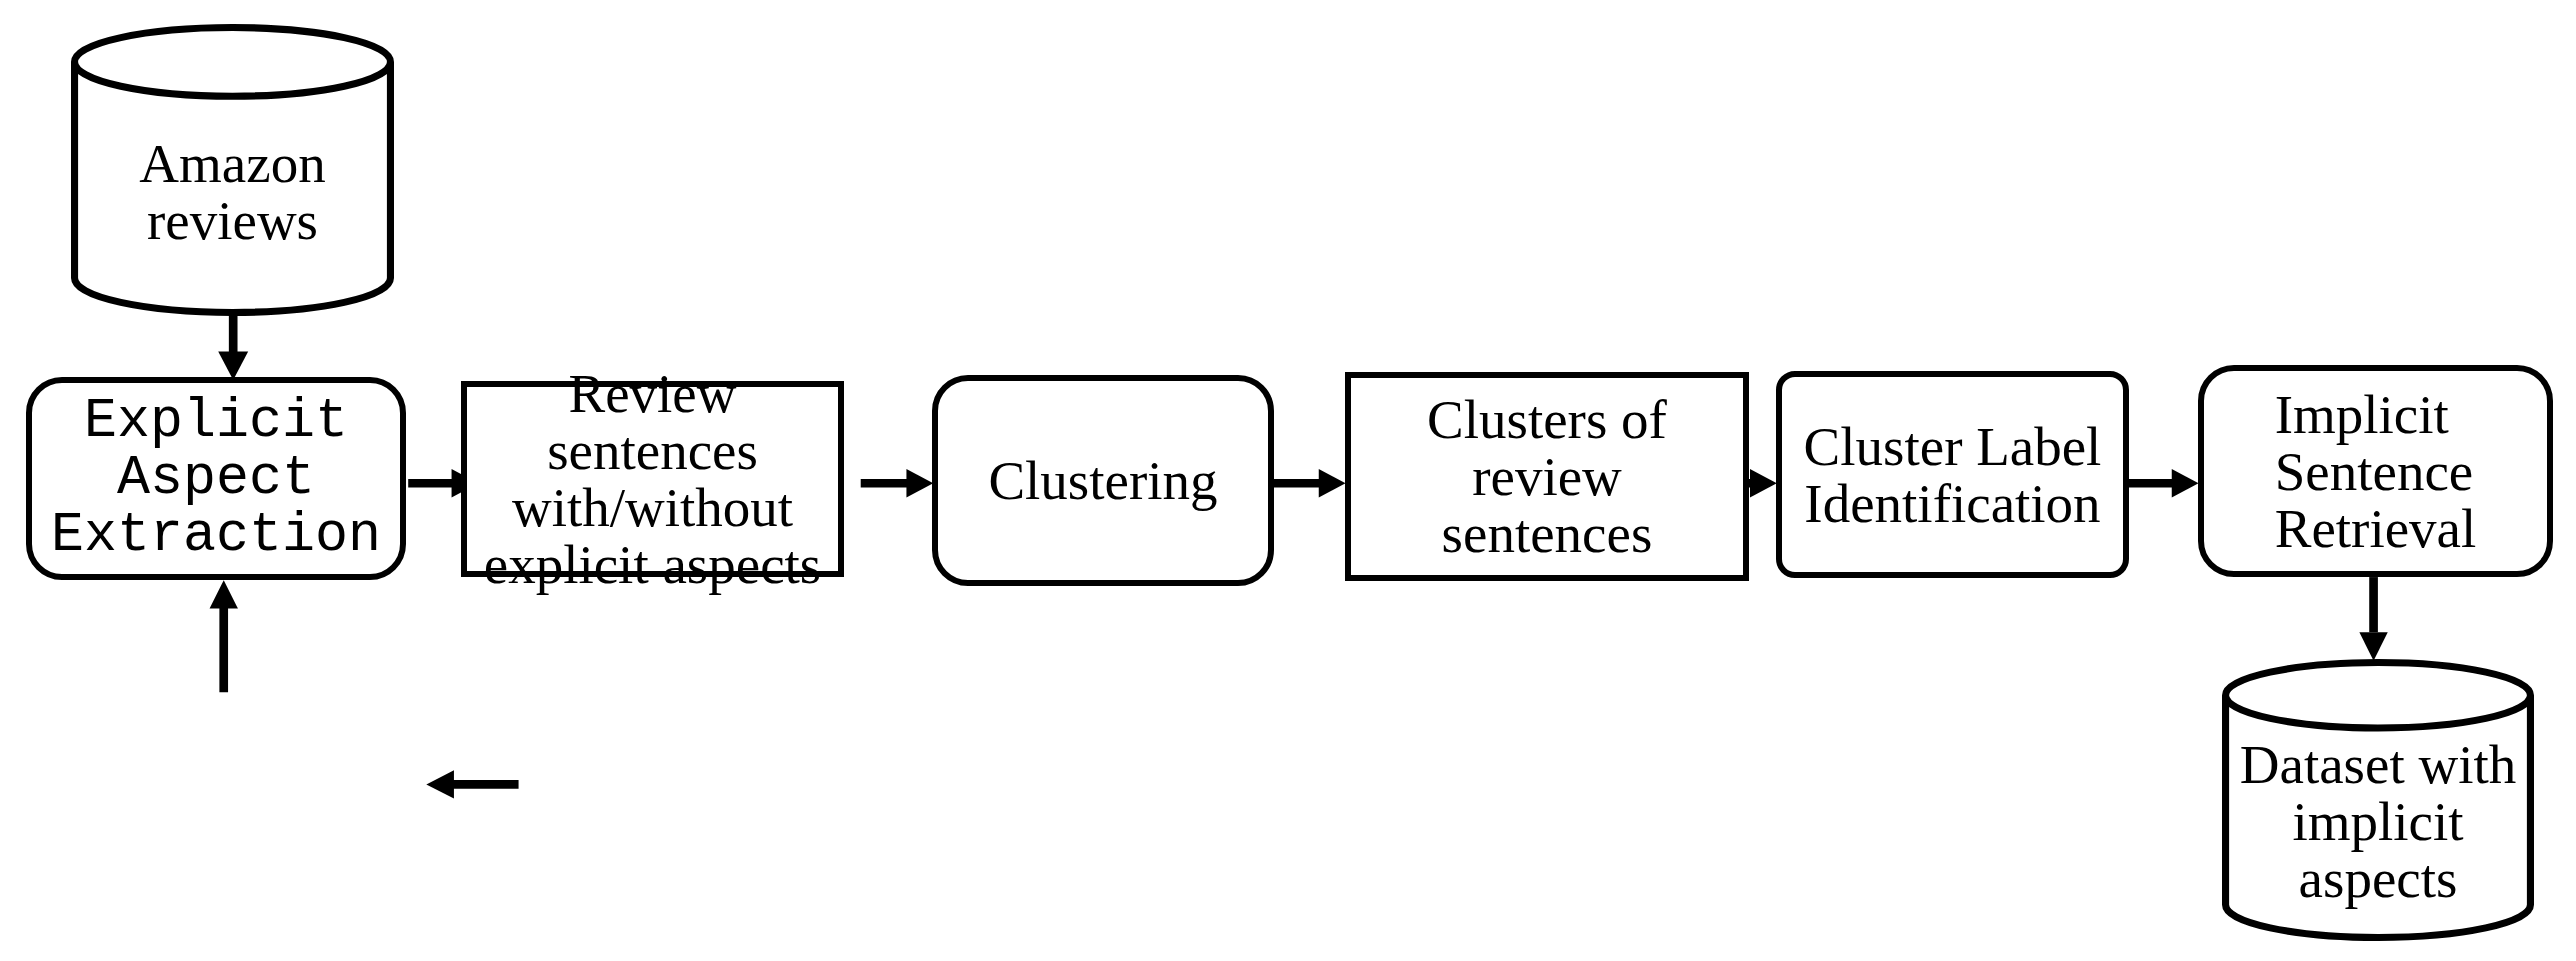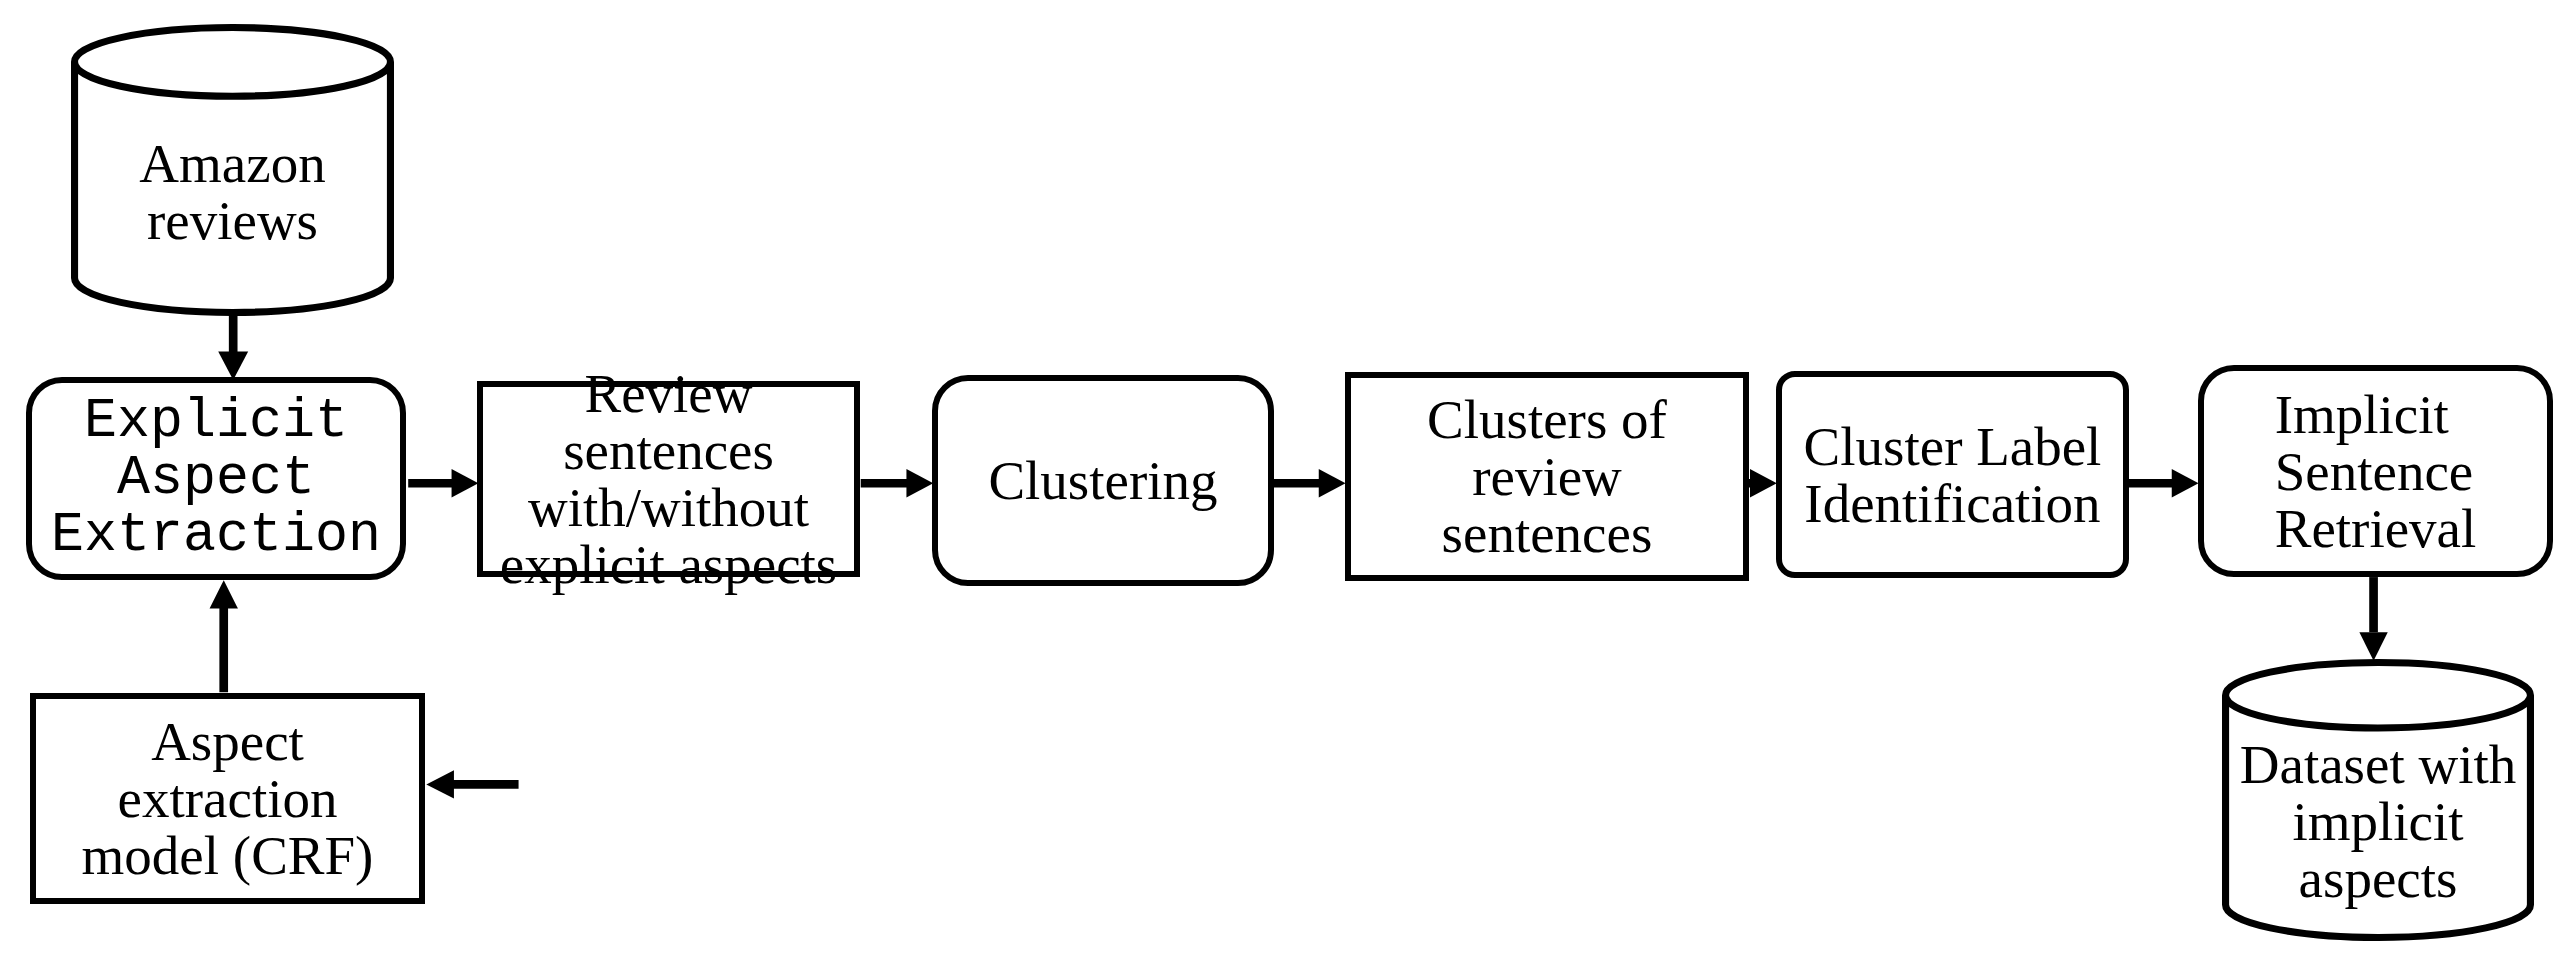--- a/index.html
+++ b/index.html
@@ -89,21 +89,21 @@
         <span class="label">Amazon
 reviews</span>
       </div>
   </div>
 
   <div class="node box rounded" style="left:26px; top:377px; width:380px; height:203px;font-family:Liberation Mono, monospace;">
     <span class="label">Explicit Aspect
 Extraction</span>
   </div>
 
-  <div class="node box" style="left:477px; top:381px; width:383px; height:196px;">
+  <div class="node box" style="left:461px; top:381px; width:383px; height:196px;">
     <span class="label">Review sentences
 with/without
 explicit aspects</span>
   </div>
 
   <div class="node box rounded" style="left:932px; top:375px; width:342px; height:211px;">
     <span class="label">Clustering</span>
   </div>
 
   <div class="node box" style="left:1345px; top:372px; width:404px; height:209px;">
@@ -116,24 +116,20 @@
     <span class="label">Cluster Label
 Identification</span>
   </div>
 
   <div class="node box rounded" style="left:2198px; top:365px; width:355px; height:212px;">
     <span class="label align-left">Implicit
 Sentence
 Retrieval</span>
   </div>
 
-  <div class="node box" style="left:30px; top:693px; width:395px; height:211px;">
-    <span class="label">Aspect extraction
-model (CRF)</span>
-  </div>
 
 
   <div class="node cylinder" style="left:2222px; top:659px; width:312px; height:282px;">
     <svg class="cyl-svg" viewBox="0 0 395 358" preserveAspectRatio="none">
       <path d="M 4.5 46 V 312 A 193 41.5 0 0 0 390.5 312 V 46" fill="#ffffff" stroke="#000000" stroke-width="9"></path>
       <ellipse cx="197.5" cy="46" rx="193" ry="41.5" fill="#ffffff" stroke="#000000" stroke-width="9"></ellipse>
     </svg>
     <div class="cyl-label">
         <span class="label">Dataset with
 implicit

